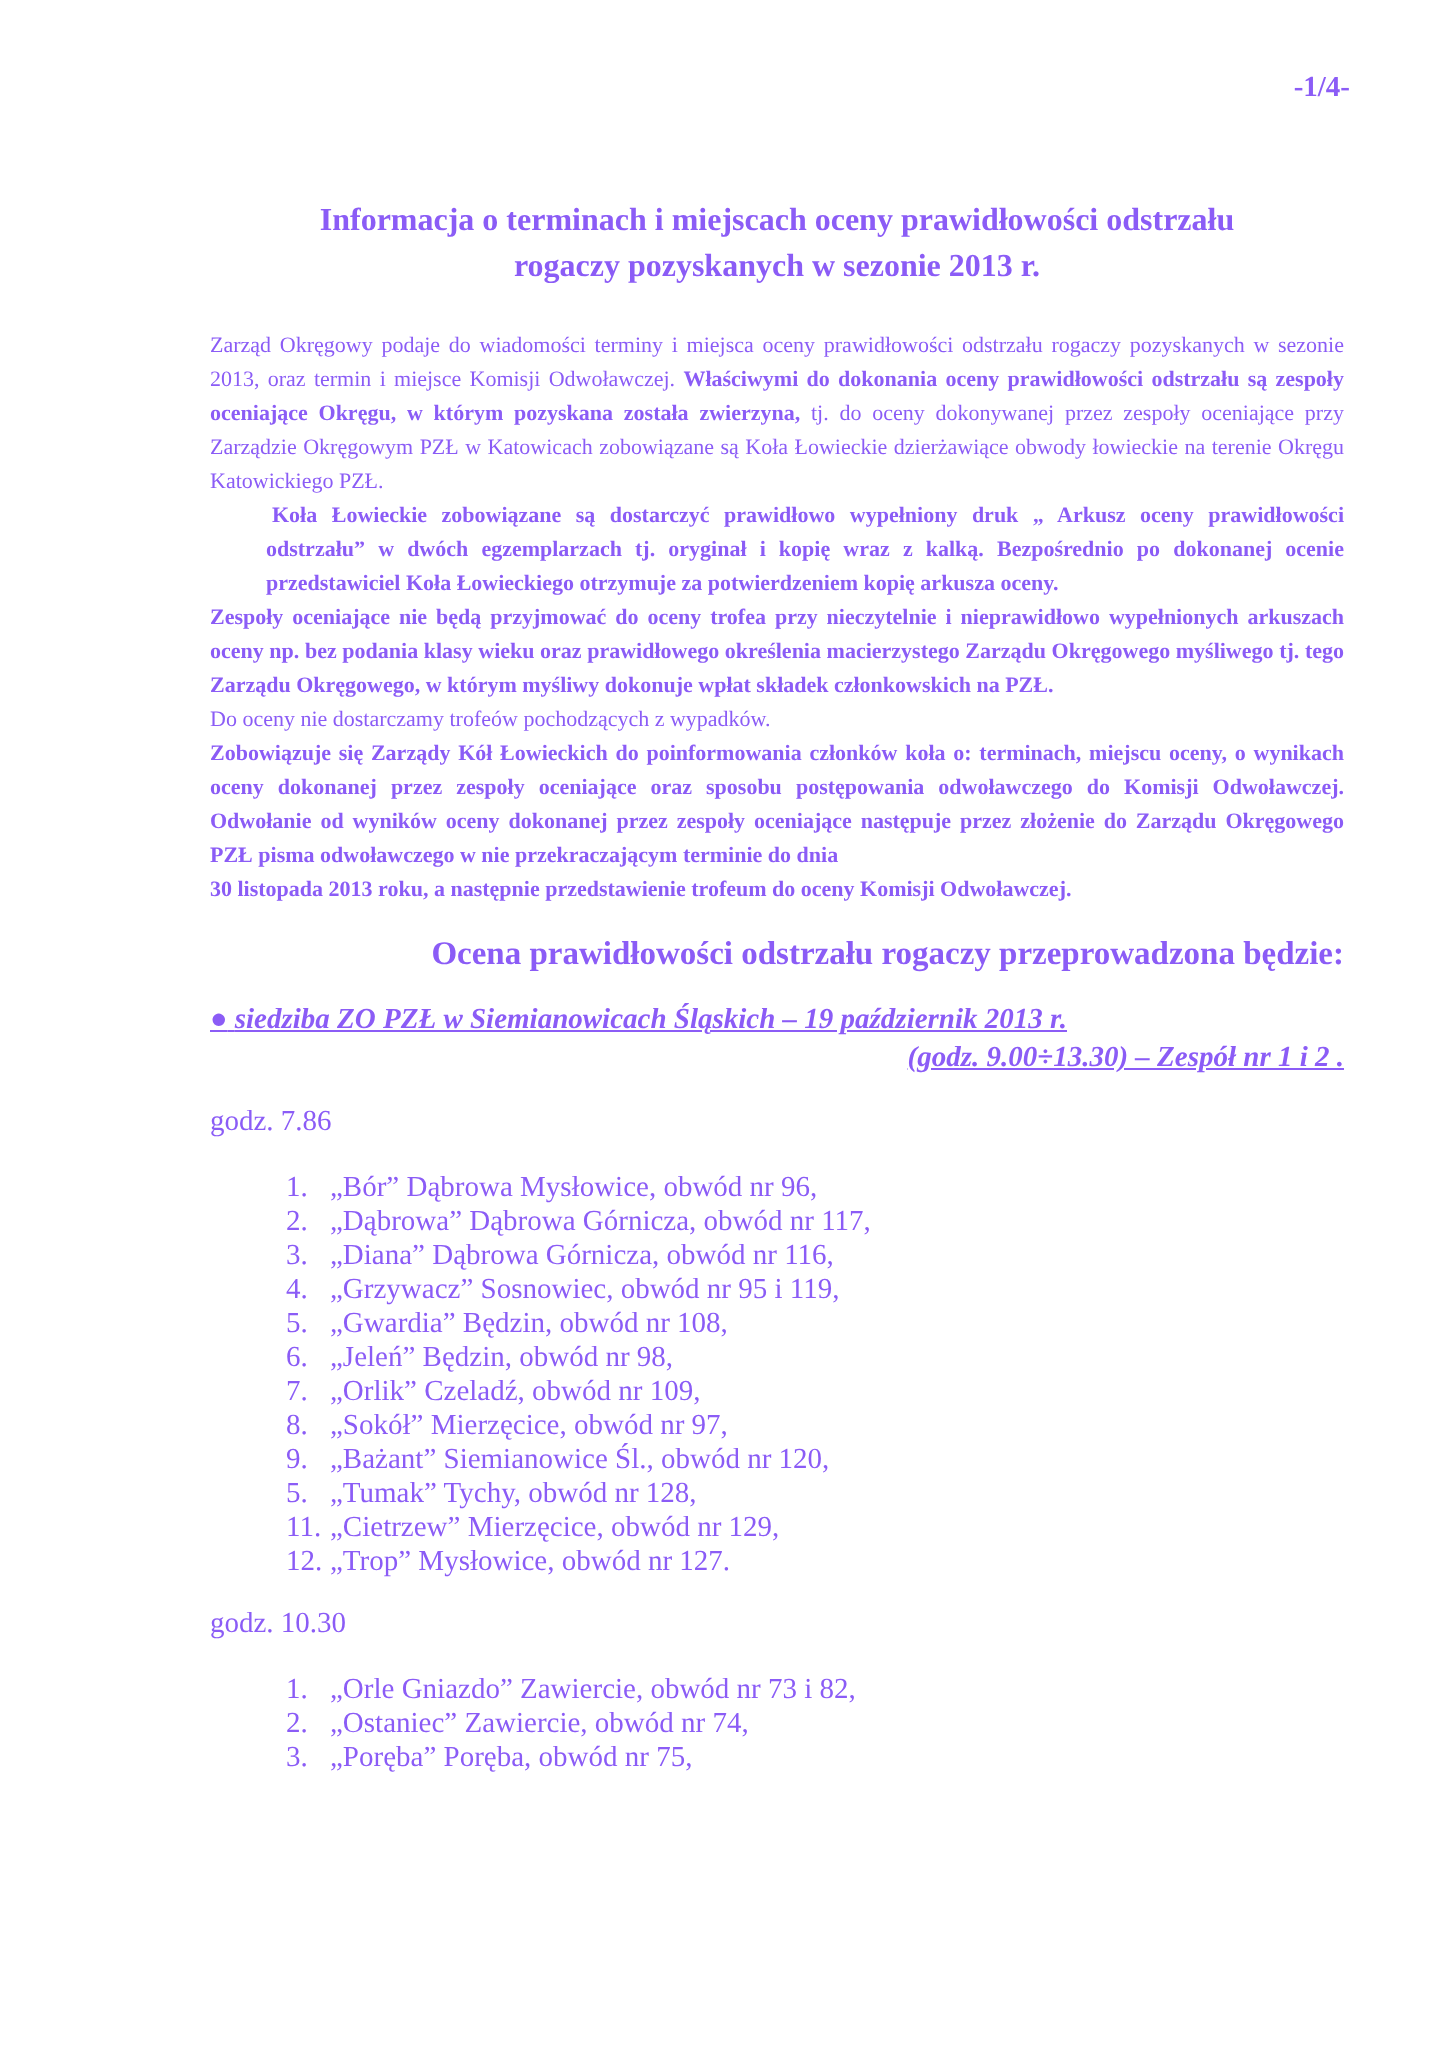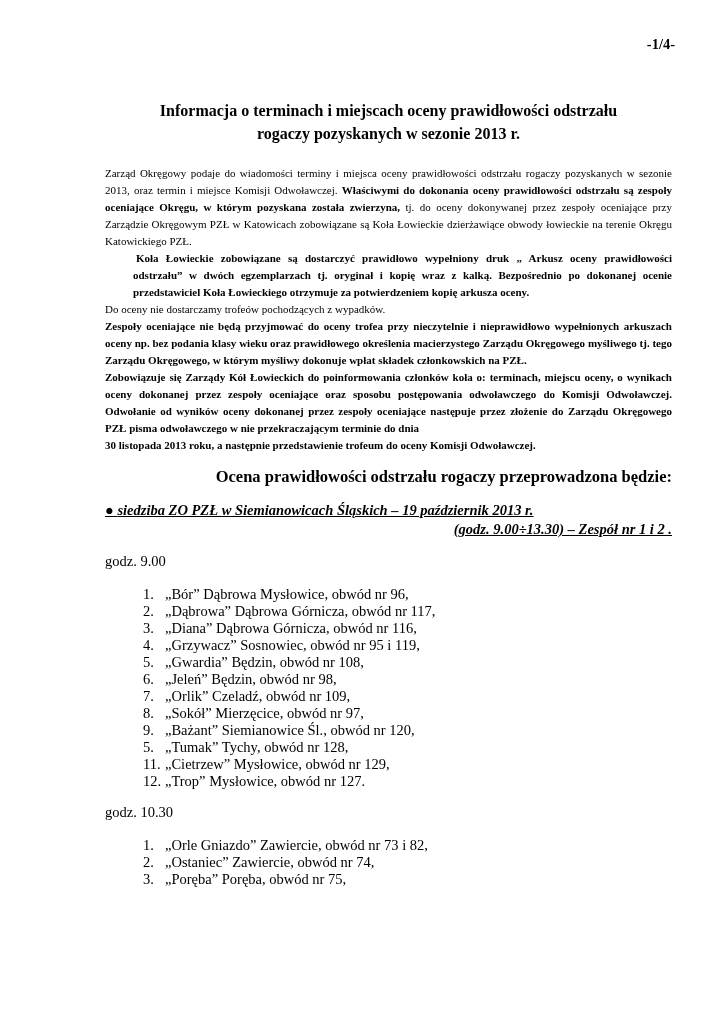--- a/index.html
+++ b/index.html
@@ -1,21 +1,21 @@
 <!DOCTYPE html>
 <html lang="pl"><head>
 <meta charset="utf-8">
 <style>
   html, body { margin: 0; padding: 0; background: #ffffff; }
   .page {
     position: relative;
     width: 724px;
     height: 1024px;
     background: #ffffff;
-    color: #000000;
+    color: #8b5cf6;
     font-family: "Liberation Serif", "DejaVu Serif", serif;
     overflow: hidden;
   }
   .page-number {
     position: absolute;
     top: 36px;
     right: 49px;
     font-weight: bold;
     font-size: 14.5px;
   }
@@ -85,54 +85,54 @@
     <div class="doc-title">
       <div><span class="u">Informacja o terminach i miejscach oceny prawidłowości odstrzału</span></div>
       <div><span class="u">rogaczy pozyskanych w sezonie 2013 r.</span></div>
     </div>
 
     <div class="body-text">
       <p class="para"><span>Zarząd Okręgowy podaje do wiadomości terminy i miejsca oceny prawidłowości odstrzału rogaczy pozyskanych w sezonie 2013, oraz termin i miejsce Komisji Odwoławczej. </span><span class="b">Właściwymi do dokonania oceny prawidłowości odstrzału są zespoły oceniające Okręgu, w którym pozyskana została zwierzyna, </span><span>tj. do oceny dokonywanej przez zespoły oceniające przy Zarządzie Okręgowym PZŁ w Katowicach zobowiązane są Koła Łowieckie dzierżawiące obwody łowieckie na terenie Okręgu Katowickiego PZŁ.</span></p>
 
       <p class="para b indent-sm">Koła Łowieckie zobowiązane są dostarczyć prawidłowo wypełniony druk „ Arkusz oceny prawidłowości odstrzału” w dwóch egzemplarzach tj. oryginał i kopię wraz z kalką. Bezpośrednio po dokonanej ocenie przedstawiciel Koła Łowieckiego otrzymuje za potwierdzeniem kopię arkusza oceny.</p>
 
+      <p class="para b">Zespoły oceniające nie będą przyjmować do oceny trofea przy nieczytelnie i nieprawidłowo wypełnionych arkuszach oceny np. bez podania klasy wieku oraz prawidłowego określenia macierzystego Zarządu Okręgowego myśliwego tj. tego Zarządu Okręgowego, w którym myśliwy dokonuje wpłat składek członkowskich na PZŁ.</p>
+
       <p class="para">Do oceny nie dostarczamy trofeów pochodzących z wypadków.</p>
-
-      <p class="para b">Zespoły oceniające nie będą przyjmować do oceny trofea przy nieczytelnie i nieprawidłowo wypełnionych arkuszach oceny np. bez podania klasy wieku oraz prawidłowego określenia macierzystego Zarządu Okręgowego myśliwego tj. tego Zarządu Okręgowego, w którym myśliwy dokonuje wpłat składek członkowskich na PZŁ.</p>
 
       <p class="para b">Zobowiązuje się Zarządy Kół Łowieckich do poinformowania członków koła o: terminach, miejscu oceny, o wynikach oceny dokonanej przez zespoły oceniające oraz sposobu postępowania odwoławczego do Komisji Odwoławczej. Odwołanie od wyników oceny dokonanej przez zespoły oceniające następuje przez złożenie do Zarządu Okręgowego PZŁ pisma odwoławczego w nie przekraczającym terminie do dnia</p>
 
       <p class="para b"><span class="u">30 listopada 2013 roku</span><span>, a następnie przedstawienie trofeum do oceny Komisji Odwoławczej.</span></p>
     </div>
 
     <div class="section-heading">
       <span class="u">Ocena prawidłowości odstrzału rogaczy przeprowadzona będzie:</span>
     </div>
 
     <div class="venue">
       <div class="venue-line1"><span>●</span> <span>siedziba ZO PZŁ w Siemianowicach Śląskich – 19 październik 2013 r.</span></div>
       <div class="venue-line2"><span class="u">(godz. 9.00÷13.30) – Zespół nr 1 i 2 .</span></div>
     </div>
 
     <div class="time-label">
-      <span class="u">godz. 9.00</span>
+      <span class="u">godz. 7.86</span>
     </div>
 
     <div class="club-list">
         <div class="club-row"><span class="club-num">1.</span><span>„Bór” Dąbrowa Mysłowice, obwód nr 96,</span></div>
         <div class="club-row"><span class="club-num">2.</span><span>„Dąbrowa” Dąbrowa Górnicza, obwód nr 117,</span></div>
         <div class="club-row"><span class="club-num">3.</span><span>„Diana” Dąbrowa Górnicza, obwód nr 116,</span></div>
         <div class="club-row"><span class="club-num">4.</span><span>„Grzywacz” Sosnowiec, obwód nr 95 i 119,</span></div>
         <div class="club-row"><span class="club-num">5.</span><span>„Gwardia” Będzin, obwód nr 108,</span></div>
         <div class="club-row"><span class="club-num">6.</span><span>„Jeleń” Będzin, obwód nr 98,</span></div>
         <div class="club-row"><span class="club-num">7.</span><span>„Orlik” Czeladź, obwód nr 109,</span></div>
         <div class="club-row"><span class="club-num">8.</span><span>„Sokół” Mierzęcice, obwód nr 97,</span></div>
         <div class="club-row"><span class="club-num">9.</span><span>„Bażant” Siemianowice Śl., obwód nr 120,</span></div>
         <div class="club-row"><span class="club-num">5.</span><span>„Tumak” Tychy, obwód nr 128,</span></div>
-        <div class="club-row"><span class="club-num">11.</span><span>„Cietrzew” Mysłowice, obwód nr 129,</span></div>
+        <div class="club-row"><span class="club-num">11.</span><span>„Cietrzew” Mierzęcice, obwód nr 129,</span></div>
         <div class="club-row"><span class="club-num">12.</span><span>„Trop” Mysłowice, obwód nr 127.</span></div>
       </div>
 
     <div class="time-label">
       <span class="u">godz. 10.30</span>
     </div>
 
     <div class="club-list">
         <div class="club-row"><span class="club-num">1.</span><span>„Orle Gniazdo” Zawiercie, obwód nr 73 i 82,</span></div>
         <div class="club-row"><span class="club-num">2.</span><span>„Ostaniec” Zawiercie, obwód nr 74,</span></div>

